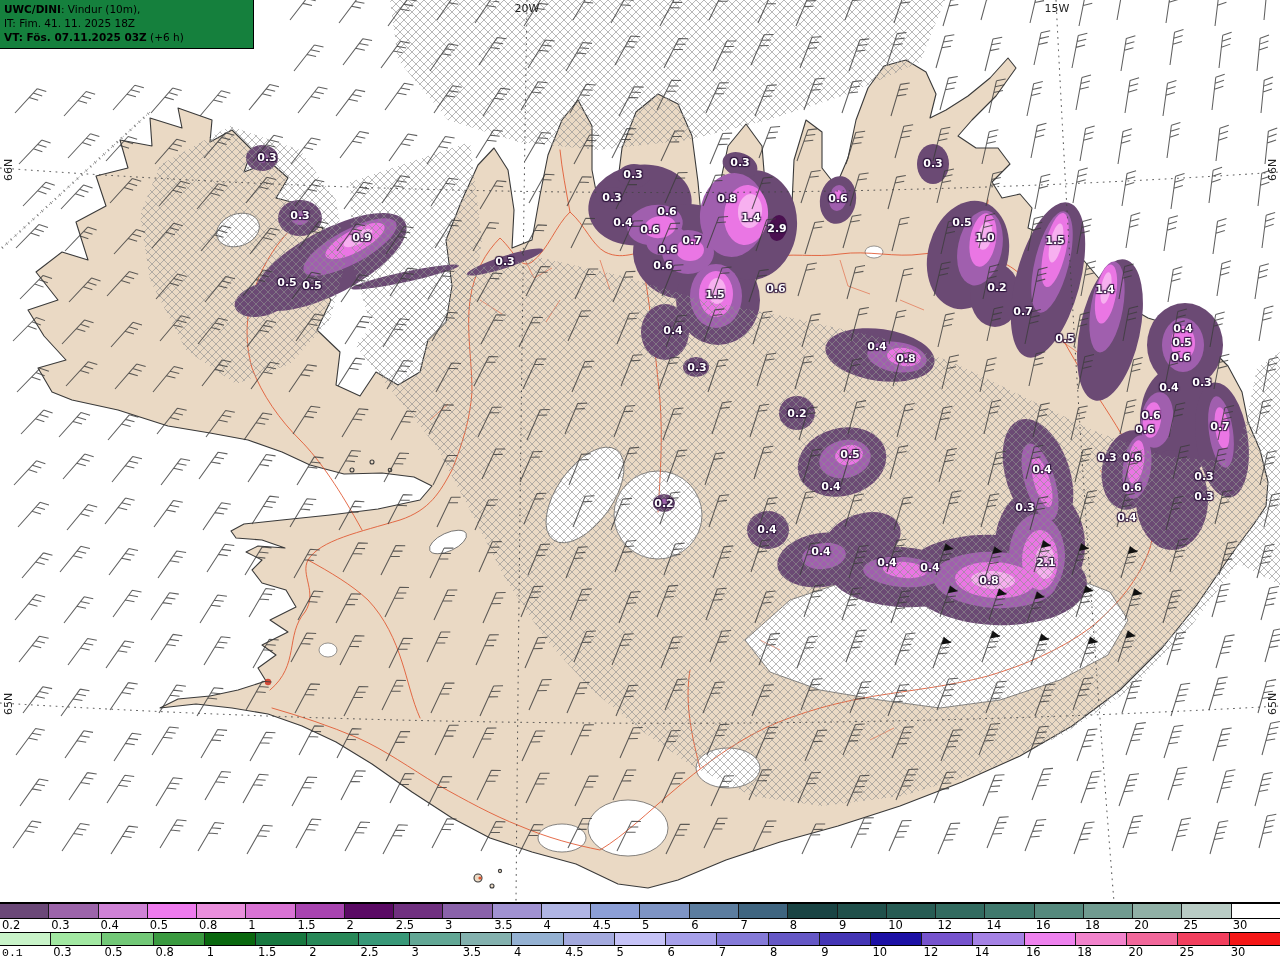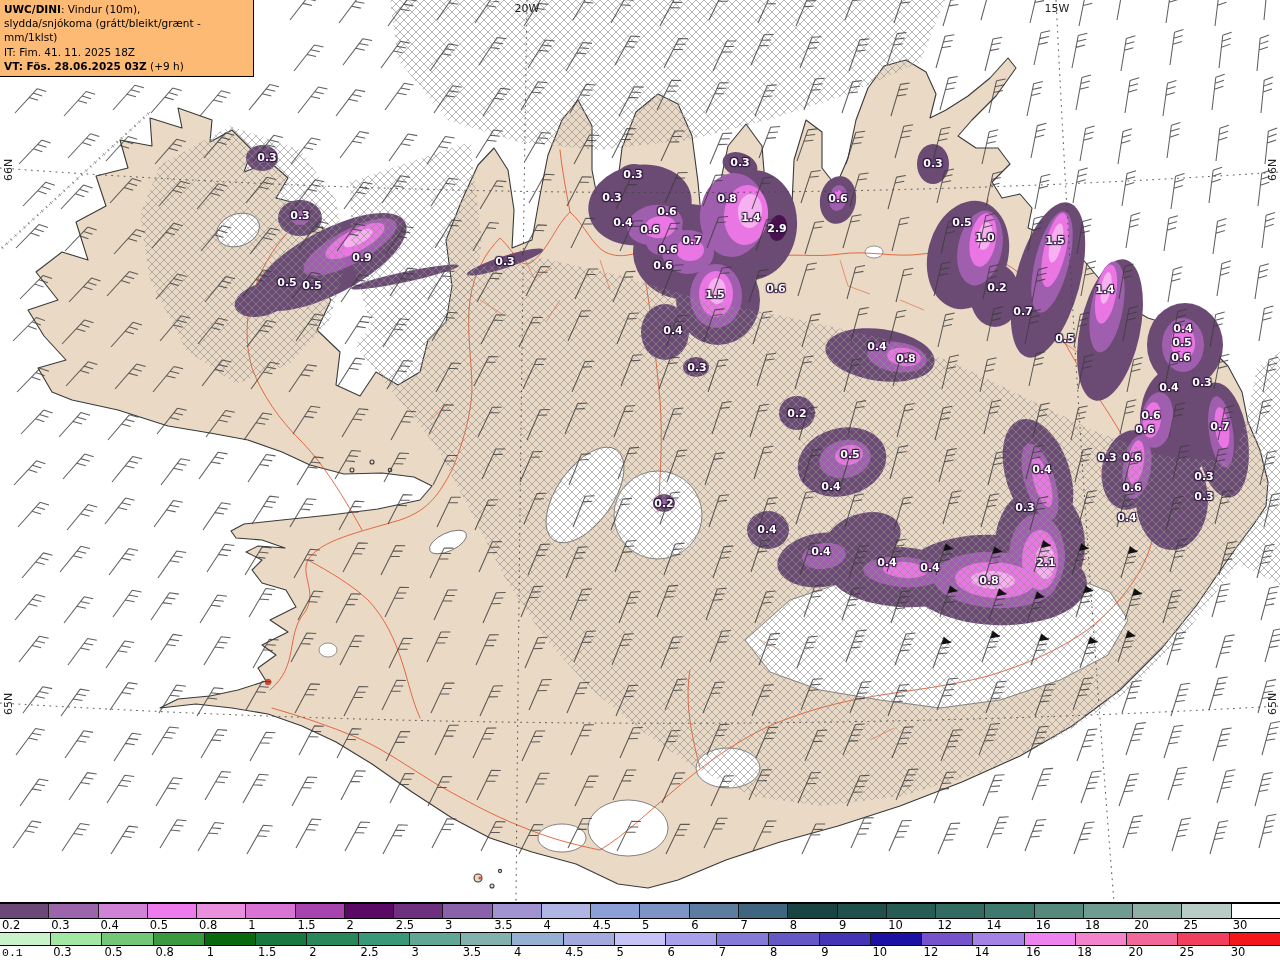--- a/index.html
+++ b/index.html
@@ -15,21 +15,21 @@
   .tickline{fill:none;stroke:#777;stroke-width:1;stroke-dasharray:1,3;}
   .tickline2{fill:none;stroke:#888;stroke-width:2.6;stroke-dasharray:1,5;}
   .hatchpoly{fill:url(#xh);}
   #labels,#gratlabels{position:absolute;left:0;top:0;width:1280px;height:902px;pointer-events:none;}
   .plabel{position:absolute;transform:translate(-50%,-50%);font-size:11px;font-weight:bold;color:#fff;
           text-shadow:1px 1px 1px rgba(45,20,60,.95),-1px -1px 1px rgba(45,20,60,.95),
                       1px -1px 1px rgba(45,20,60,.95),-1px 1px 1px rgba(45,20,60,.95);
           white-space:nowrap;}
   .gratlabel{position:absolute;transform:translate(-50%,-50%);font-size:11px;color:#222;white-space:nowrap;}
   .gratlabel.rot{transform:translate(-50%,-50%) rotate(-90deg);}
-  #header{position:absolute;left:0;top:0;width:245px;background:#fdba74;border:1px solid #000;
+  #header{position:absolute;left:0;top:0;width:245px;background:#15803d;border:1px solid #000;
           border-left:none;border-top:none;padding:2px 4px 3px 4px;font-size:10.5px;line-height:1.35;color:#000;z-index:30;}
   #legend{position:absolute;left:0;top:902px;width:1280px;height:58px;background:#fff;border-top:1px solid #000;z-index:25;}
   .cbar{position:relative;width:1280px;display:flex;border-top:1px solid #000;border-bottom:1px solid #000;box-sizing:border-box;}
   .cbar .cell{flex:1 1 0;border-right:1px solid #1a1a1a;box-sizing:border-box;}
   .cbar .cell:last-child{border-right:none;}
   .lblrow{position:relative;width:1280px;height:13px;background:#fff;}
   .lblrow span{position:absolute;top:0;font-size:11.5px;color:#000;line-height:13px;}
   #bar-snow{height:16px;}
   #bar-rain{height:14px;}
 </style>
@@ -1807,21 +1807,21 @@
         </g>
         <g transform="translate(1259,848) rotate(14.2)">
           <path d="M0,0 L0,-33 M0,-33 L8.5,-37 M0,-27 L8.5,-31 M0,-21 L8.5,-25 M0,-15 L8.5,-19" stroke="#3d3d3d" stroke-width="1.05" fill="none" opacity="0.82"></path>
         </g>
       </g>
   </svg>
 
   <div id="labels">
       <span class="plabel" style="left: 267px; top: 157px;">0.3</span>
       <span class="plabel" style="left: 300px; top: 215px;">0.3</span>
-      <span class="plabel" style="left: 362px; top: 237px; margin-top: 20px;">0.9</span>
+      <span class="plabel" style="left: 362px; top: 237px;">0.9</span>
       <span class="plabel" style="left: 287px; top: 282px;">0.5</span>
       <span class="plabel" style="left: 312px; top: 285px;">0.5</span>
       <span class="plabel" style="left: 505px; top: 261px;">0.3</span>
       <span class="plabel" style="left: 633px; top: 174px;">0.3</span>
       <span class="plabel" style="left: 612px; top: 197px;">0.3</span>
       <span class="plabel" style="left: 667px; top: 211px;">0.6</span>
       <span class="plabel" style="left: 623px; top: 222px;">0.4</span>
       <span class="plabel" style="left: 650px; top: 229px;">0.6</span>
       <span class="plabel" style="left: 692px; top: 240px;">0.7</span>
       <span class="plabel" style="left: 668px; top: 249px;">0.6</span>
@@ -1877,23 +1877,22 @@
       <span class="gratlabel" style="left: 527px; top: 8px;">20W</span>
       <span class="gratlabel" style="left: 1057px; top: 8px;">15W</span>
       <span class="gratlabel rot" style="left: 8px; top: 170px;">66N</span>
       <span class="gratlabel rot" style="left: 1272px; top: 170px;">66N</span>
       <span class="gratlabel rot" style="left: 8px; top: 704px;">65N</span>
       <span class="gratlabel rot" style="left: 1272px; top: 704px;">65N</span>
     </div>
 
   <div id="header">
     <div><b>UWC/DINI</b><span>: Vindur (10m),</span></div>
-    <div>slydda/snjókoma (grátt/bleikt/grænt - mm/1klst)</div>
     <div>IT: Fim. 41. 11. 2025 18Z</div>
-    <div><b>VT: Fös. 28.06.2025 03Z</b><span> (+9 h)</span></div>
+    <div><b>VT: Fös. 07.11.2025 03Z</b><span> (+6 h)</span></div>
   </div>
 
   <div id="legend">
     <div class="cbar" id="bar-snow">
         <div class="cell" style="background: rgb(107, 72, 120);"></div>
         <div class="cell" style="background: rgb(156, 100, 170);"></div>
         <div class="cell" style="background: rgb(207, 130, 214);"></div>
         <div class="cell" style="background: rgb(238, 123, 238);"></div>
         <div class="cell" style="background: rgb(234, 143, 221);"></div>
         <div class="cell" style="background: rgb(217, 115, 212);"></div>

